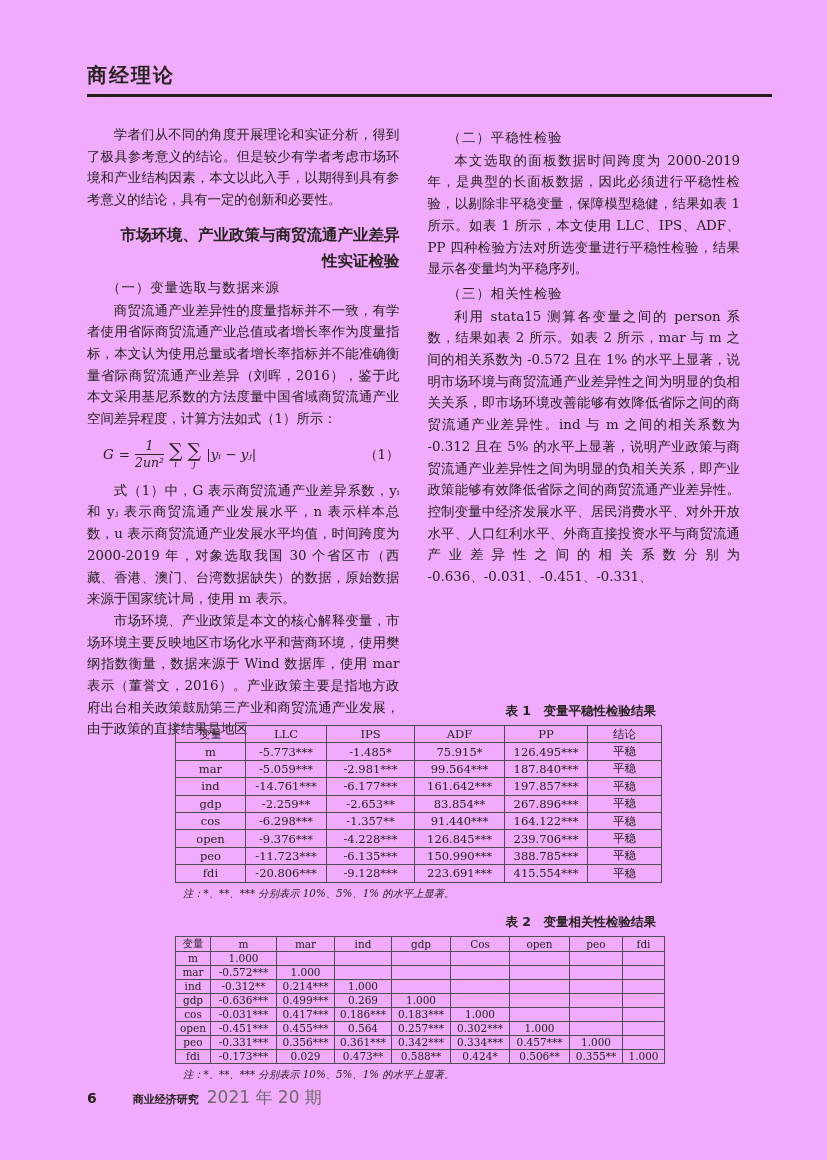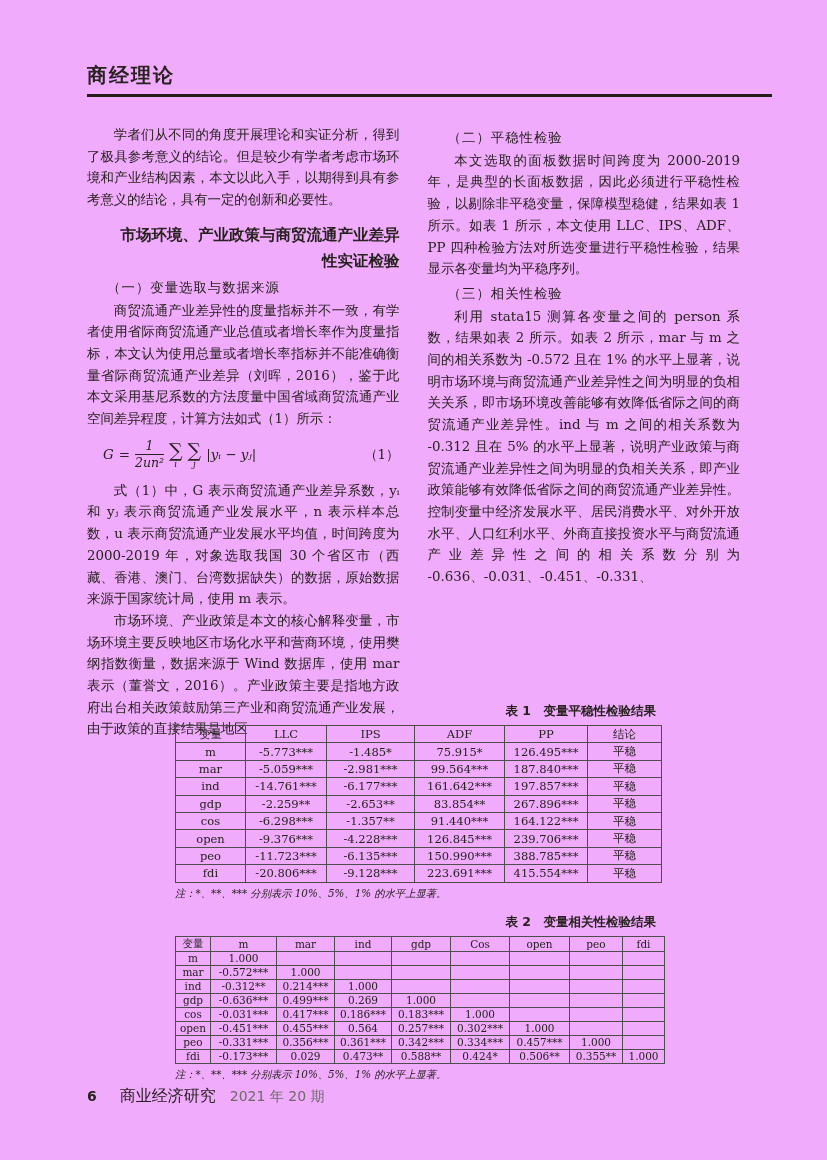--- a/index.html
+++ b/index.html
@@ -41,28 +41,28 @@
   .table1 th,.table1 td{font-size:11.5px;height:16.4px;}
   .table2 th,.table2 td{font-size:10.5px;height:13px;}
   .table1 th:nth-child(1){width:69px}.table1 th:nth-child(2){width:80px}
   .table1 th:nth-child(3){width:87px}.table1 th:nth-child(4){width:89px}
   .table1 th:nth-child(5){width:82px}.table1 th:nth-child(6){width:73px}
   .table2 th:nth-child(1){width:34px}.table2 th:nth-child(2){width:65px}
   .table2 th:nth-child(3){width:57px}.table2 th:nth-child(4){width:56px}
   .table2 th:nth-child(5){width:58px}.table2 th:nth-child(6){width:58px}
   .table2 th:nth-child(7){width:59px}.table2 th:nth-child(8){width:52px}
   .table2 th:nth-child(9){width:41px}
-  .tbl-note{font-size:10.3px;font-style:italic;margin:4px 0 0 0;}
+  .tbl-note{font-size:10.3px;font-style:italic;margin:4px 0 0 8px;}
   .tbl-gap{height:13px;}
 
   
   .footer{position:absolute;left:87px;top:1086px;display:flex;align-items:baseline;}
   .footer .fnum{font-family:"DejaVu Sans",sans-serif;font-weight:bold;font-size:14px;}
-  .footer .fjournal{font-family:"DejaVu Sans",sans-serif;font-weight:normal;font-size:16px;margin-left:23px;}
-  .footer .fissue{font-family:"DejaVu Sans",sans-serif;color:#6e6a66;font-size:14px;margin-left:14px;}
+  .footer .fjournal{font-family:"DejaVu Sans",sans-serif;font-weight:bold;font-size:11px;margin-left:36px;}
+  .footer .fissue{font-family:"DejaVu Sans",sans-serif;color:#6e6a66;font-size:17px;margin-left:8px;}
 </style>
 </head>
 <body>
 
 <div class="page">
 
   <div class="header">
     <div class="header-title">商经理论</div>
     <div class="header-rule"></div>
   </div>

